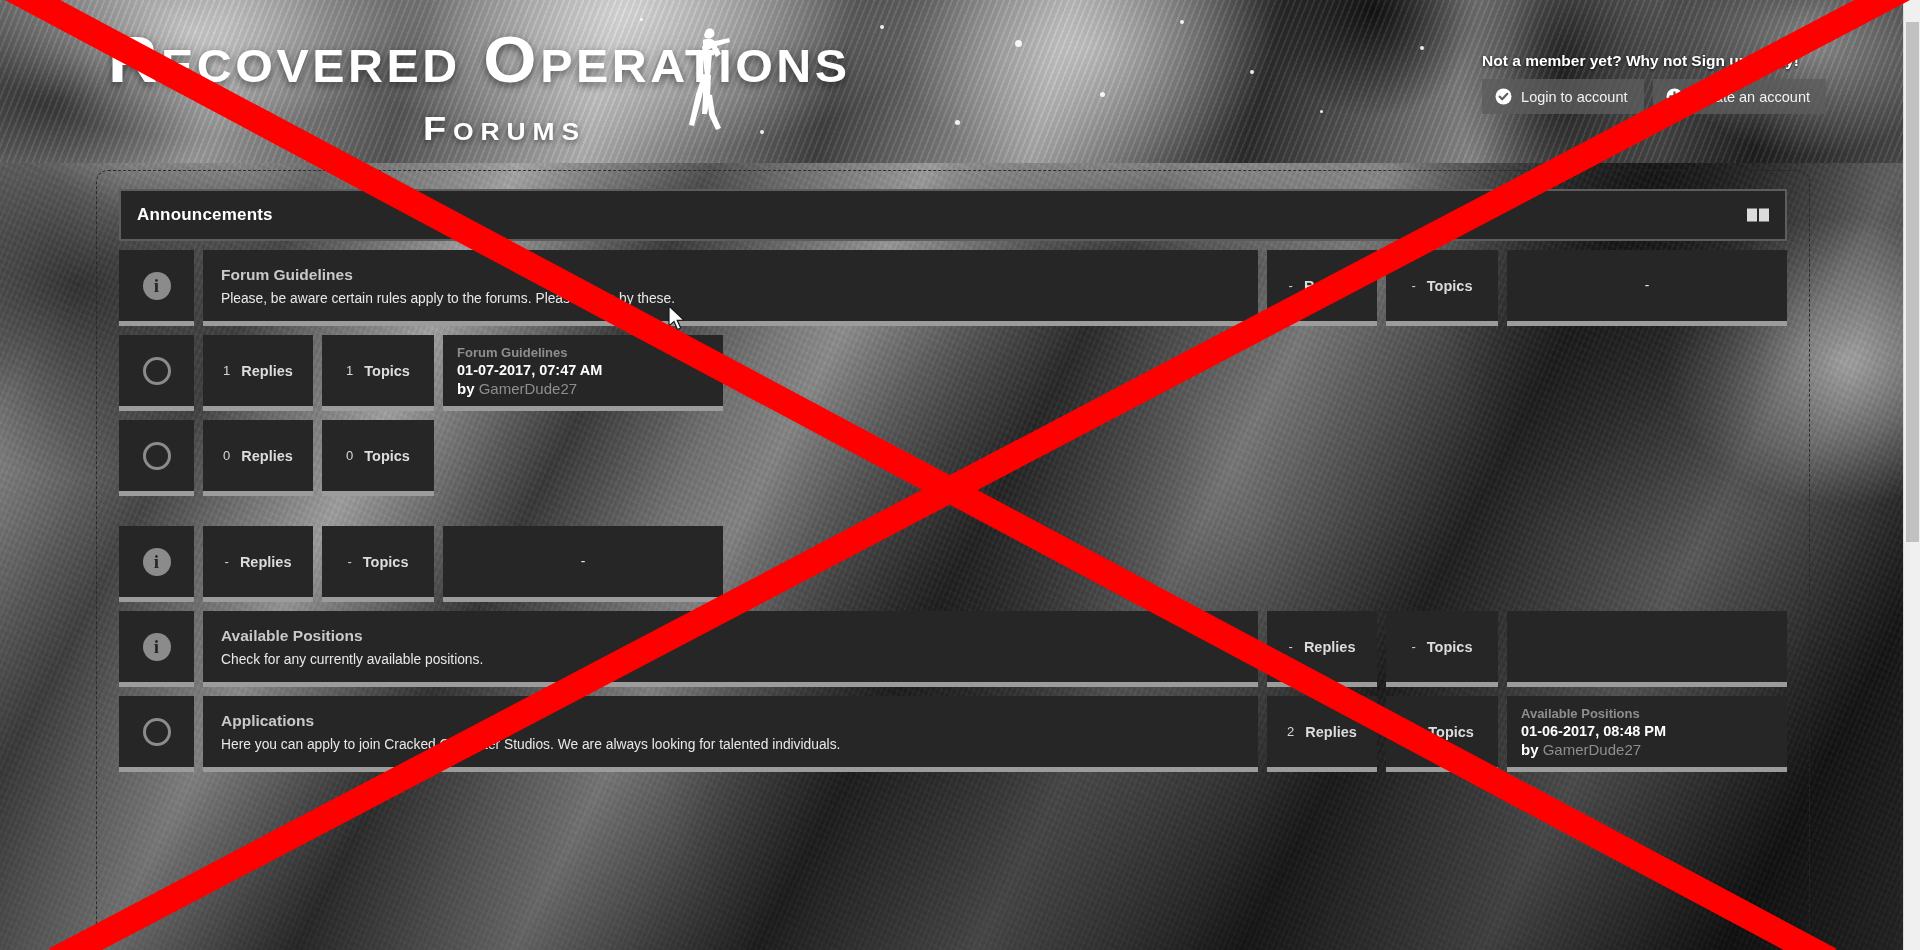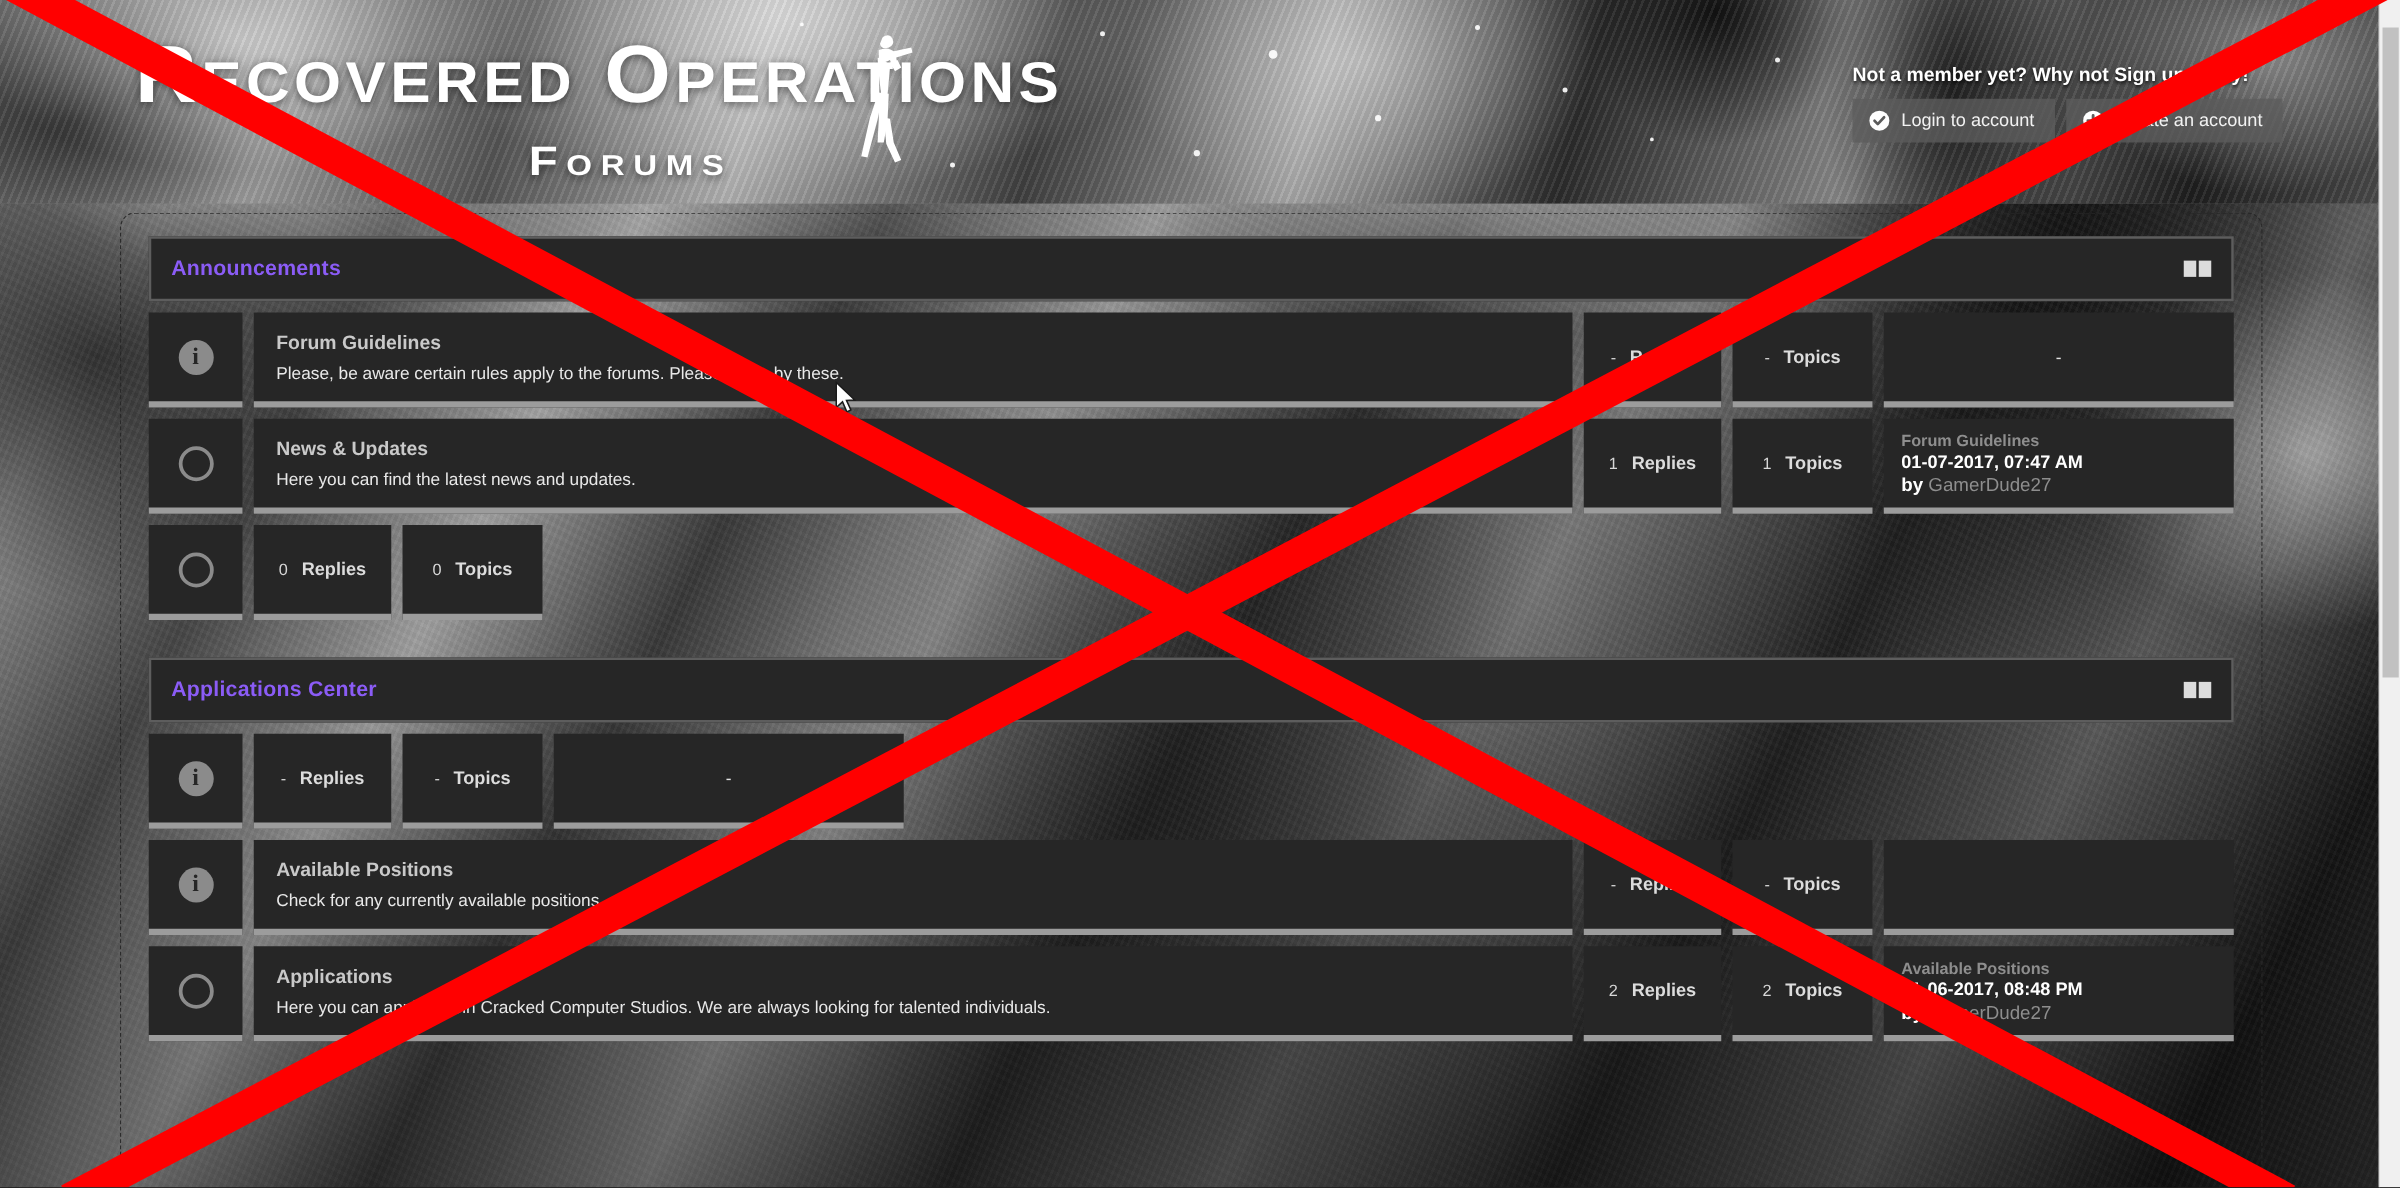--- a/index.html
+++ b/index.html
@@ -183,21 +183,21 @@
   .block-header {
     position: relative;
     background: #262626;
     border: 2px solid #5d5d5d;
     height: 52px;
     display: flex;
     align-items: center;
     padding: 0 16px;
   }
   .block-title {
-    color: #8b5cf6;
+    color: #ffffff;
     font-size: 17px;
     font-weight: 700;
     letter-spacing: .2px;
   }
   .collapse-toggle {
     position: absolute;
     right: 16px; top: 50%;
     transform: translateY(-50%);
     width: 22px; height: 13px;
     display: flex;
@@ -456,24 +456,20 @@
         </div>
         <div class="cell cell-lastpost">
           <span class="lastpost-center">-</span>
         </div>
       </div>
 
       <div class="forum-row">
         <div class="cell cell-icon">
           <span class="icon-circle"></span>
         </div>
-        <div class="cell cell-info">
-          <span class="forum-name">News &amp; Updates</span>
-          <span class="forum-desc">Here you can find the latest news and updates.</span>
-        </div>
         <div class="cell cell-count cell-replies">
           <span class="count-num">1</span>
           <span class="count-lbl">Replies</span>
         </div>
         <div class="cell cell-count cell-topics">
           <span class="count-num">1</span>
           <span class="count-lbl">Topics</span>
         </div>
         <div class="cell cell-lastpost">
           <div class="lastpost-fill">
@@ -493,27 +489,20 @@
           <span class="count-lbl">Replies</span>
         </div>
         <div class="cell cell-count cell-topics">
           <span class="count-num">0</span>
           <span class="count-lbl">Topics</span>
         </div>
       </div>
     </section>
 
     <section class="forum-block">
-      <div class="block-header">
-        <span class="block-title">Applications Center</span>
-        <span class="collapse-toggle">
-            <i></i>
-            <i></i>
-          </span>
-      </div>
 
       <div class="forum-row">
         <div class="cell cell-icon">
           <span class="icon-info">i</span>
         </div>
         <div class="cell cell-count cell-replies">
           <span class="count-num">-</span>
           <span class="count-lbl">Replies</span>
         </div>
         <div class="cell cell-count cell-topics">

